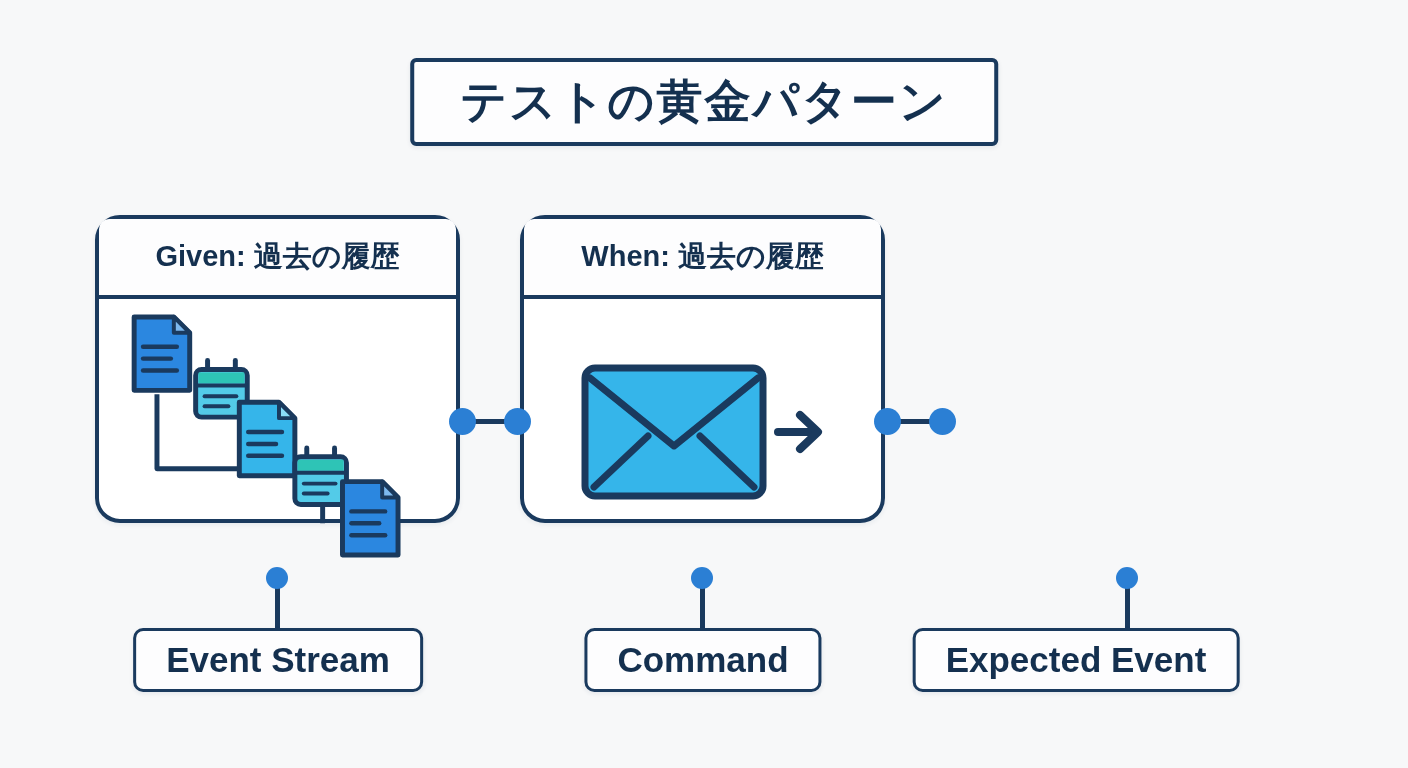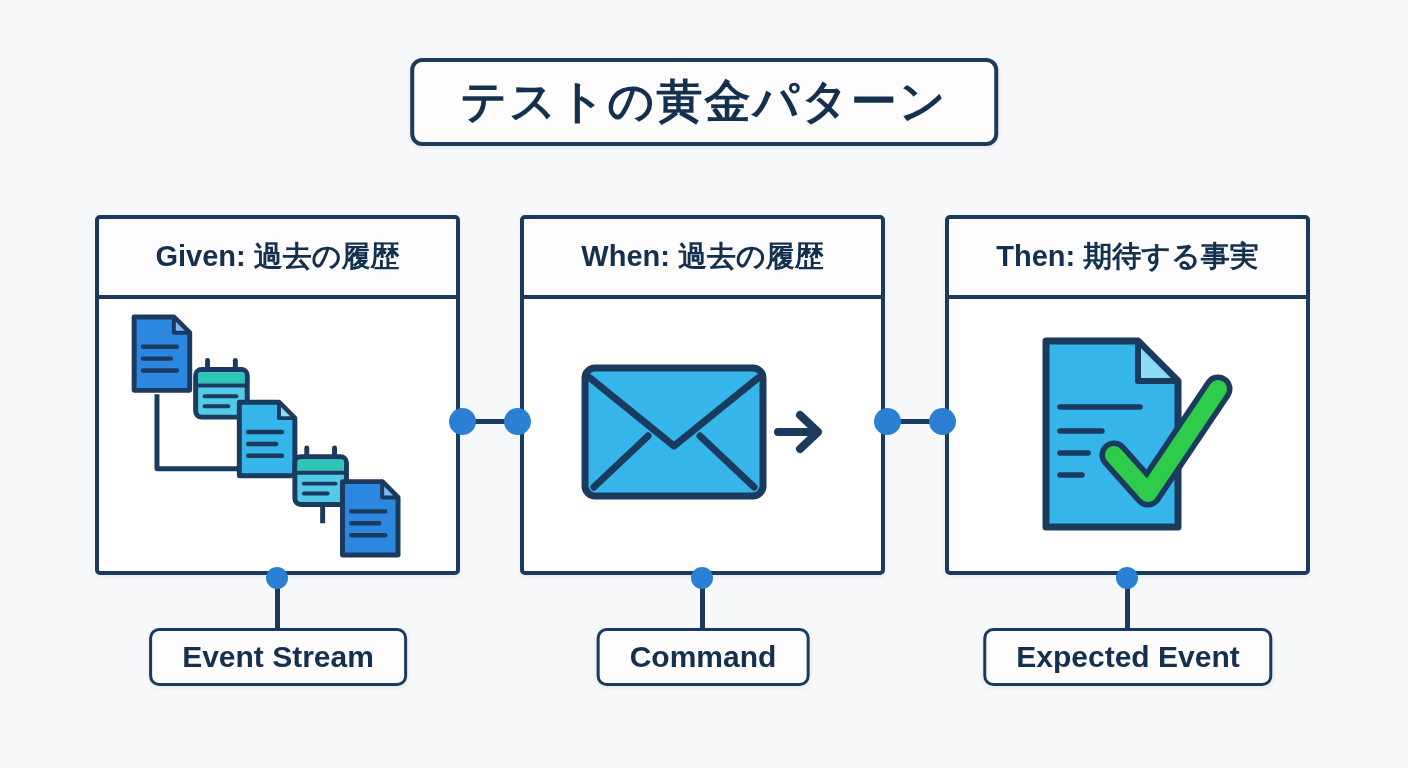--- a/index.html
+++ b/index.html
@@ -7,33 +7,33 @@
     width:1408px;height:768px;
     background:#f7f8f9;
     font-family:"Liberation Sans","DejaVu Sans",sans-serif;
     overflow:hidden;
   }
   .canvas{position:relative;width:1408px;height:768px;}
 
   
   .title-box{
     position:absolute;left:50%;top:58px;transform:translateX(-50%);
-    background:#fdfdfe;border:4px solid #1a3a5e;border-radius:12px;
+    background:#fdfdfe;border:4px solid #1a3a5e;border-radius:6px;
     padding:10px 46px;
     box-shadow:0 2px 4px rgba(20,50,90,.08);
   }
   .title-box span{
     font-size:46px;font-weight:bold;color:#14304f;letter-spacing:2px;
     line-height:1.3;white-space:nowrap;
   }
 
   
   .panel{
-    position:absolute;top:215px;width:365px;height:360px;
-    background:#ffffff;border:4px solid #1a3a5e;border-radius:5px;
+    position:absolute;top:215px;width:365px;height:308px;
+    background:#ffffff;border:4px solid #1a3a5e;border-radius:25px;
     box-sizing:border-box;
     box-shadow:0 2px 5px rgba(20,50,90,.07);
   }
   .panel-1{left:95px;}
   .panel-2{left:520px;}
   .panel-3{left:945px;}
   .panel-header{
     height:76px;border-bottom:4px solid #1a3a5e;
     display:flex;align-items:center;justify-content:center;
     background:#fdfdfe;border-radius:10px 10px 0 0;
@@ -60,21 +60,21 @@
   }
 
   
   .label-box{
     position:absolute;top:628px;transform:translateX(-50%);
     background:#fdfdfe;border:3.5px solid #1a3a5e;border-radius:10px;
     padding:9px 30px;
     box-shadow:0 2px 4px rgba(20,50,90,.08);
   }
   .label-box span{
-    font-size:30px;font-weight:bold;color:#14304f;white-space:nowrap;
+    font-size:35px;font-weight:bold;color:#14304f;white-space:nowrap;
   }
 
   svg{display:block;}
 </style>
 </head>
 <body>
 
 <div class="canvas">
 
   <div class="title-box">
@@ -146,37 +146,20 @@
         <rect x="7" y="8" width="178" height="128" rx="10" fill="#35b5ea" stroke="#1a3a5e" stroke-width="7"></rect>
         <path d="M12,18 L96,86 L180,18" fill="none" stroke="#1a3a5e" stroke-width="7" stroke-linecap="round" stroke-linejoin="round"></path>
         <path d="M16,127 L70,76" fill="none" stroke="#1a3a5e" stroke-width="7" stroke-linecap="round"></path>
         <path d="M176,127 L122,76" fill="none" stroke="#1a3a5e" stroke-width="7" stroke-linecap="round"></path>
         <path d="M200,72 H236" fill="none" stroke="#1a3a5e" stroke-width="8" stroke-linecap="round"></path>
         <path d="M222,55 L240,72 L222,89" fill="none" stroke="#1a3a5e" stroke-width="8" stroke-linecap="round" stroke-linejoin="round"></path>
       </svg>
     </div>
   </div>
 
-  <div class="panel panel-3">
-    <div class="panel-header">
-      <span>Then: 期待する事実</span>
-    </div>
-    <div class="panel-body">
-      <svg width="212" height="204" viewBox="0 0 212 204">
-        <path d="M24,8 H116 L156,48 V194 H24 Z" fill="#35b5ea" stroke="#1a3a5e" stroke-width="7" stroke-linejoin="round"></path>
-        <path d="M116,8 V48 H156 Z" fill="#8adcf7" stroke="#1a3a5e" stroke-width="6" stroke-linejoin="round"></path>
-        <line x1="38" y1="74" x2="118" y2="74" stroke="#1a3a5e" stroke-width="5.5" stroke-linecap="round"></line>
-        <line x1="38" y1="98" x2="80" y2="98" stroke="#1a3a5e" stroke-width="5.5" stroke-linecap="round"></line>
-        <line x1="38" y1="120" x2="66" y2="120" stroke="#1a3a5e" stroke-width="5.5" stroke-linecap="round"></line>
-        <line x1="38" y1="142" x2="60" y2="142" stroke="#1a3a5e" stroke-width="5.5" stroke-linecap="round"></line>
-        <path d="M92,122 L126,160 L196,56" fill="none" stroke="#1a3a5e" stroke-width="29" stroke-linecap="round" stroke-linejoin="round"></path>
-        <path d="M92,122 L126,160 L196,56" fill="none" stroke="#2ecc4a" stroke-width="18" stroke-linecap="round" stroke-linejoin="round"></path>
-      </svg>
-    </div>
-  </div>
 
   <div class="hline hline-1"></div>
   <span class="dot-lg" style="left:449px;"></span>
   <span class="dot-lg" style="left:504px;"></span>
 
   <div class="hline hline-2"></div>
   <span class="dot-lg" style="left:874px;"></span>
   <span class="dot-lg" style="left:929px;"></span>
 
   <div class="vline" style="left:275px;"></div>
@@ -187,17 +170,17 @@
 
   <div class="vline" style="left:1125px;"></div>
   <span class="dot-sm" style="left:1116px;"></span>
 
   <div class="label-box" style="left:278px;">
     <span>Event Stream</span>
   </div>
   <div class="label-box" style="left:703px;text-align:center;">
     <span>Command</span>
   </div>
-  <div class="label-box" style="left:1128px;">
+  <div class="label-box" style="left:1076px;">
     <span>Expected Event</span>
   </div>
 
 </div>
 
 </body></html>

